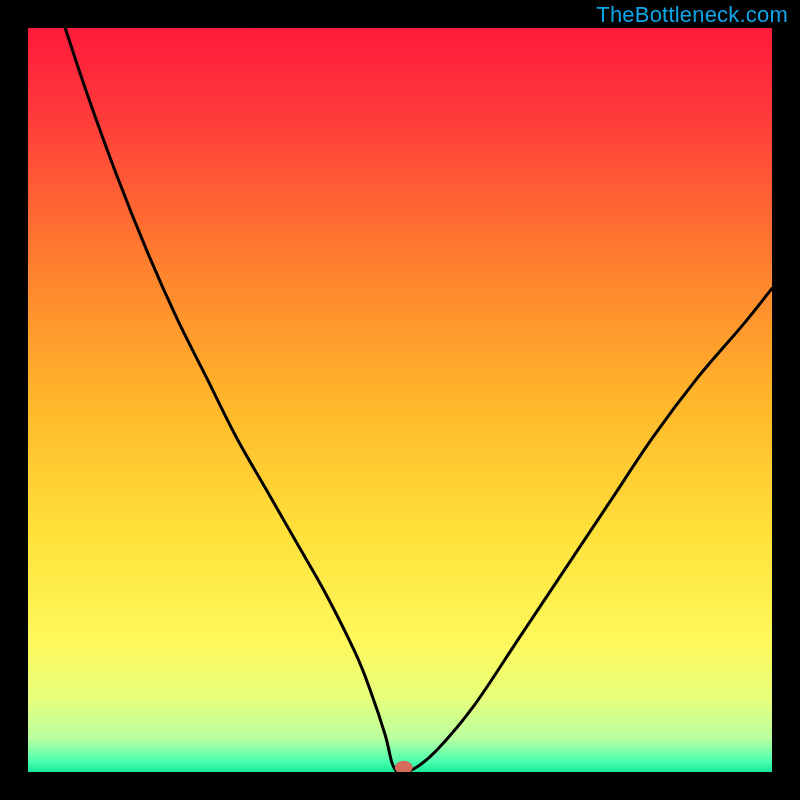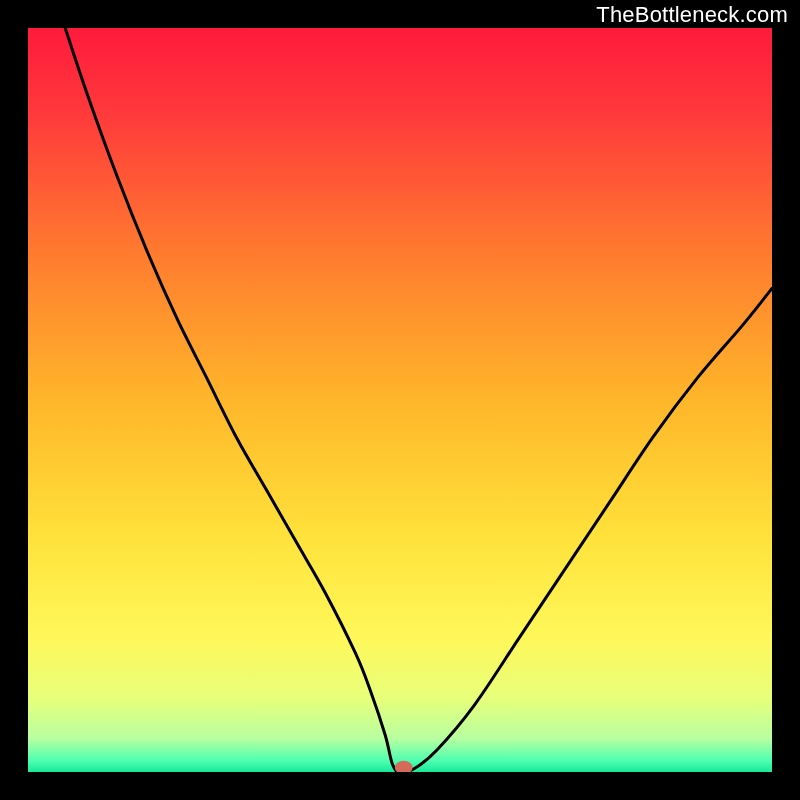--- a/index.html
+++ b/index.html
@@ -16,21 +16,21 @@
     left: 0;
     top: 0;
     width: 800px;
     height: 800px;
     background: #000;
   }
   .watermark {
     position: absolute;
     top: 2px;
     right: 12px;
-    color: #ffffff;
+    color: #0ea5e9;
     font-size: 22px;
     font-weight: 500;
     letter-spacing: 0.2px;
     z-index: 10;
     user-select: none;
   }
   .plot-wrap {
     position: absolute;
     left: 28px;
     top: 28px;

